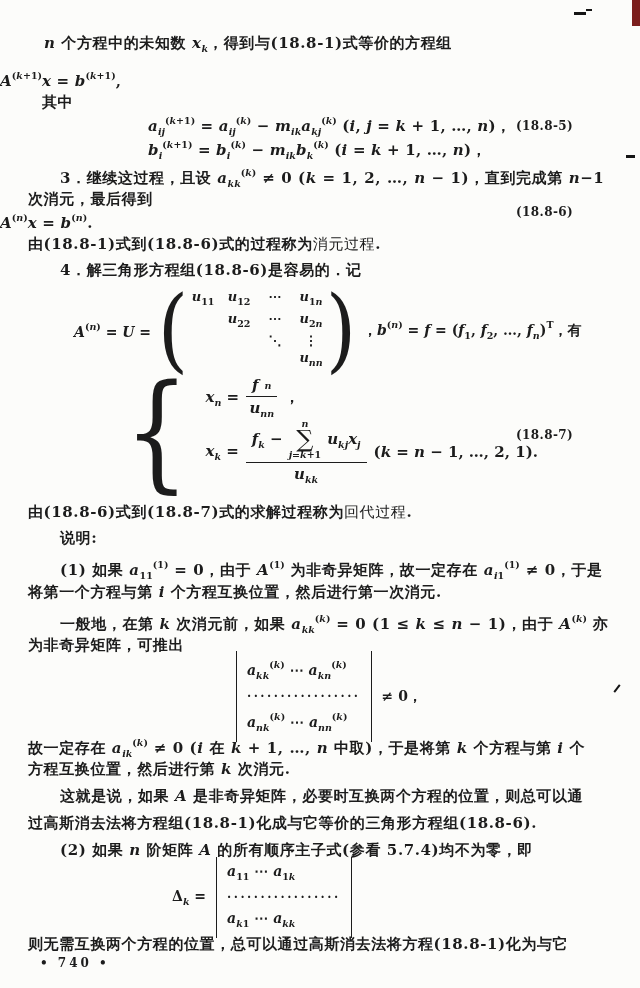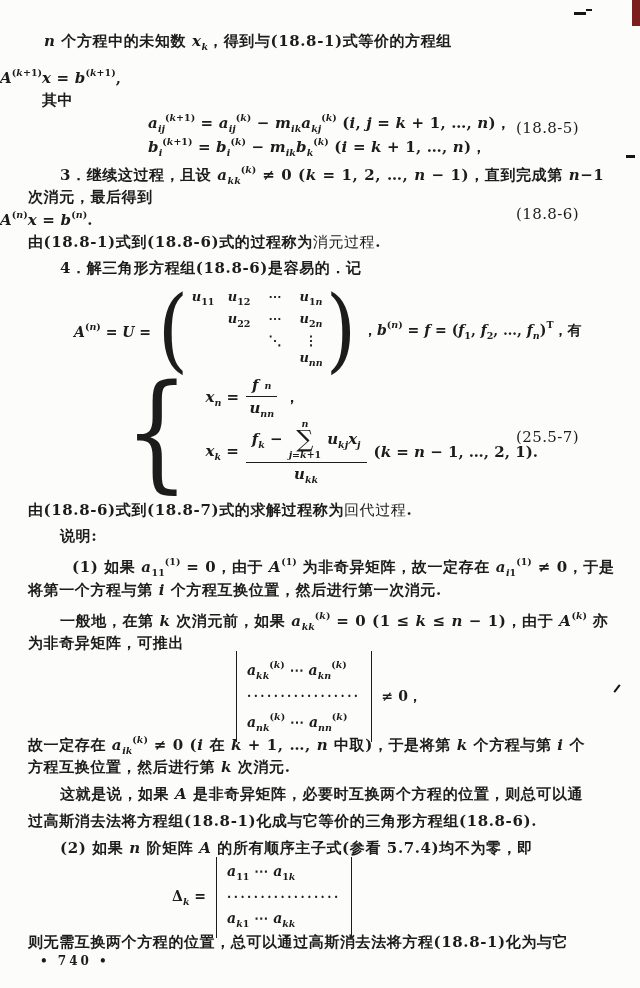--- a/index.html
+++ b/index.html
@@ -1,24 +1,24 @@
 <!DOCTYPE html>
 <html><head>
 <meta charset="utf-8">
 <style>
   *{box-sizing:border-box}
   html,body{margin:0;padding:0}
   body{width:640px;height:988px;background:#fcfcfa}
   #page{position:relative;width:640px;height:988px;background:#fcfcfa;overflow:hidden;
         font-family:"DejaVu Serif","Liberation Serif",serif;color:#1c1c1c}
-  .ln{position:absolute;white-space:nowrap;font-size:15px;line-height:22px;
+  .ln{position:absolute;white-space:nowrap;font-size:15px;line-height:27px;
       font-weight:700;letter-spacing:0.6px}
   .eq{font-weight:600;letter-spacing:0.2px}
   .center{left:0;right:0;}
-  .eqnum{position:absolute;white-space:nowrap;font-size:15px;font-weight:400;letter-spacing:0.4px}
+  .eqnum{position:absolute;white-space:nowrap;font-size:12px;font-weight:700;letter-spacing:0.4px}
   sup,sub{font-size:9.5px;letter-spacing:0;font-weight:600}
   sup{vertical-align:7px}
   sub{vertical-align:-4px}
   i{font-style:italic}
   b{font-weight:400}
   
   .mtxrow{position:absolute;display:flex;align-items:center;font-weight:600;font-size:14px;white-space:nowrap}
   .bigp{font-size:92px;font-weight:400;line-height:0.8;transform:scaleX(.85)}
   .ugrid{display:grid;grid-template-columns:repeat(4,auto);column-gap:12px;row-gap:1px;
          font-size:13px;text-align:center;margin:0 0}
@@ -115,26 +115,26 @@
               <span><i>j</i>=<i>k</i>+1</span>
             </span>
             <span><i>u</i><sub><i>kj</i></sub><i>x</i><sub><i>j</i></sub></span>
           </span>
           <span class="fden"><i>u</i><sub><i>kk</i></sub></span>
         </span>
         <span>(<i>k</i> = <i>n</i> − 1, …, 2, 1).</span>
       </span>
     </span>
   </div>
-  <div class="eqnum" style="top:428px;left:516px">(25.5-7)</div>
+  <div class="eqnum" style="top:428px;left:516px">(18.8-7)</div>
 
   <div class="ln" style="top:499px;left:28px">由(18.8-6)式到(18.8-7)式的求解过程称为<b>回代过程</b>.</div>
   <div class="ln" style="top:525px;left:60px">说明:</div>
 
-  <div class="ln" style="top:551px;left:72px">(1) 如果 <i>a</i><sub>11</sub><sup>(1)</sup> = 0，由于 <i>A</i><sup>(1)</sup> 为非奇异矩阵，故一定存在 <i>a</i><sub><i>i</i>1</sub><sup>(1)</sup> ≠ 0，于是</div>
+  <div class="ln" style="top:551px;left:60px">(1) 如果 <i>a</i><sub>11</sub><sup>(1)</sup> = 0，由于 <i>A</i><sup>(1)</sup> 为非奇异矩阵，故一定存在 <i>a</i><sub><i>i</i>1</sub><sup>(1)</sup> ≠ 0，于是</div>
   <div class="ln" style="top:579px;left:28px">将第一个方程与第 <i>i</i> 个方程互换位置，然后进行第一次消元.</div>
 
   <div class="ln" style="top:605px;left:60px">一般地，在第 <i>k</i> 次消元前，如果 <i>a</i><sub><i>kk</i></sub><sup>(<i>k</i>)</sup> = 0 (1 ≤ <i>k</i> ≤ <i>n</i> − 1)，由于 <i>A</i><sup>(<i>k</i>)</sup> 亦</div>
   <div class="ln" style="top:632px;left:28px">为非奇异矩阵，可推出</div>
 
   <div class="det" style="top:651px;left:236px">
     <span class="detbars">
       <span><i>a</i><sub><i>kk</i></sub><sup>(<i>k</i>)</sup>  ⋯  <i>a</i><sub><i>kn</i></sub><sup>(<i>k</i>)</sup></span>
       <span class="dotrow">·················</span>
       <span><i>a</i><sub><i>nk</i></sub><sup>(<i>k</i>)</sup>  ⋯  <i>a</i><sub><i>nn</i></sub><sup>(<i>k</i>)</sup></span>

